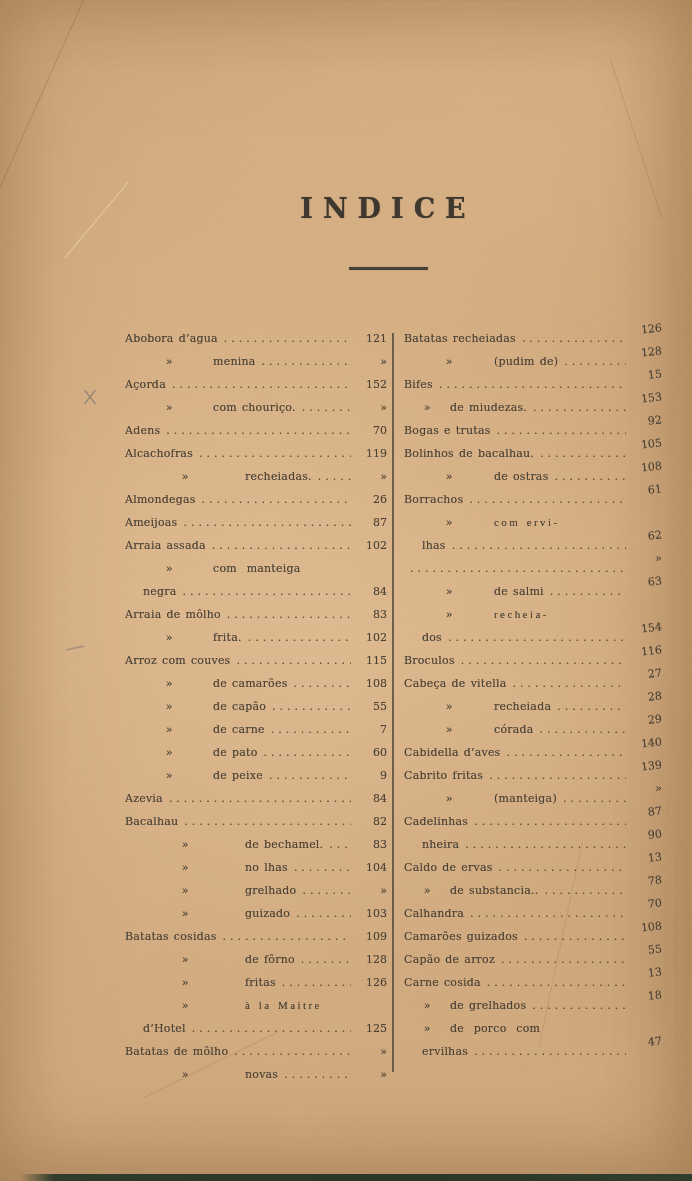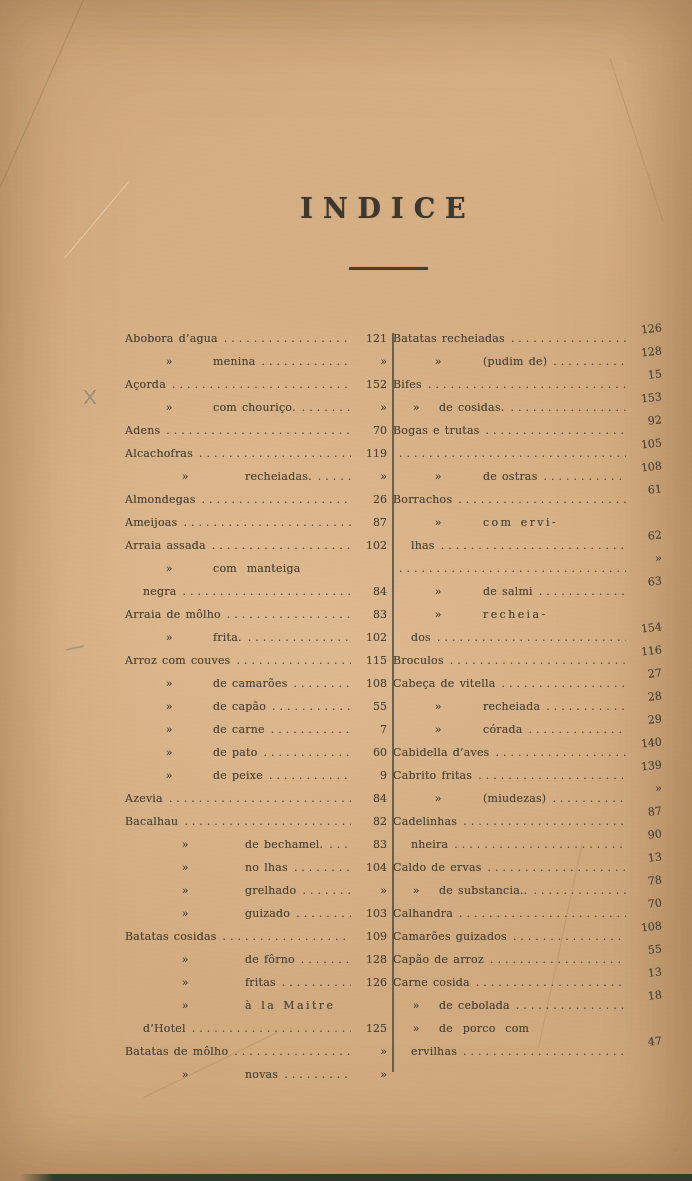--- a/index.html
+++ b/index.html
@@ -60,34 +60,34 @@
     background:#474135;border-radius:1px;box-shadow:0 0 1px rgba(71,65,53,.8);
   }
 
   .columns{
     position:absolute;left:125px;top:332px;width:561px;z-index:3;
     display:flex;font-size:11px;
     text-shadow:0 0 .6px rgba(74,66,54,.45);
   }
   .col{box-sizing:border-box;}
   .col.left{width:268px;padding-right:6px;}
-  .col.right{width:293px;padding-right:24px;}
+  .col.right{width:293px;padding-left:11px;padding-right:24px;}
   .column-divider{
     position:absolute;left:392px;top:333px;width:2px;height:739px;z-index:3;
     background:rgba(79,71,56,.78);
   }
   .line{height:23px;display:flex;align-items:baseline;white-space:nowrap;}
   .ditto{flex:none;text-align:center;}
   .left .d1{width:88px;}
   .left .d2{width:120px;}
   .right .d1{width:46px;}
   .right .d2{width:90px;}
   .label{flex:none;letter-spacing:.02em;word-spacing:.12em;}
   .label.cont{padding-left:18px;}
-  .spread{letter-spacing:.22em;}
+  .spread{letter-spacing:.22em;font-family:Liberation Serif, serif;}
   .widesp{word-spacing:.55em;}
   .leader{
     flex:1;overflow:hidden;letter-spacing:4px;margin:0 2px 0 6px;
     color:#4a4236;opacity:.9;
   }
   .page{flex:none;min-width:34px;text-align:right;}
   .right .page{transform:translateY(-9px) rotate(-6deg);}
 </style>
 </head>
 <body>
@@ -368,34 +368,35 @@
       <div class="row">
         <div class="line">
           <span class="label">Bifes</span>
           <span class="leader">............................................................</span>
           <span class="page">15</span>
         </div>
       </div>
       <div class="row">
         <div class="line">
           <span class="ditto d1">»</span>
-          <span class="label">de cosidas.</span>
+          <span class="label">de miudezas.</span>
           <span class="leader">............................................................</span>
           <span class="page">153</span>
         </div>
       </div>
       <div class="row">
         <div class="line">
           <span class="label">Bogas e trutas</span>
           <span class="leader">............................................................</span>
           <span class="page">92</span>
         </div>
       </div>
       <div class="row">
         <div class="line">
+          <span class="label">Bolinhos de bacalhau.</span>
           <span class="leader">............................................................</span>
           <span class="page">105</span>
         </div>
       </div>
       <div class="row">
         <div class="line">
           <span class="ditto d2">»</span>
           <span class="label">de ostras</span>
           <span class="leader">............................................................</span>
           <span class="page">108</span>
@@ -484,21 +485,21 @@
       <div class="row">
         <div class="line">
           <span class="label">Cabrito fritas</span>
           <span class="leader">............................................................</span>
           <span class="page">139</span>
         </div>
       </div>
       <div class="row">
         <div class="line">
           <span class="ditto d2">»</span>
-          <span class="label">(miudezas)</span>
+          <span class="label">(manteiga)</span>
           <span class="leader">............................................................</span>
           <span class="page">»</span>
         </div>
       </div>
       <div class="row">
         <div class="line">
           <span class="label">Cadelinhas</span>
           <span class="leader">............................................................</span>
           <span class="page">87</span>
         </div>
@@ -549,21 +550,21 @@
       <div class="row">
         <div class="line">
           <span class="label">Carne cosida</span>
           <span class="leader">............................................................</span>
           <span class="page">13</span>
         </div>
       </div>
       <div class="row">
         <div class="line">
           <span class="ditto d1">»</span>
-          <span class="label">de cebolada</span>
+          <span class="label">de grelhados</span>
           <span class="leader">............................................................</span>
           <span class="page">18</span>
         </div>
       </div>
       <div class="row">
         <div class="line">
           <span class="ditto d1">»</span>
           <span class="label widesp">de porco com</span>
         </div>
         <div class="line">

